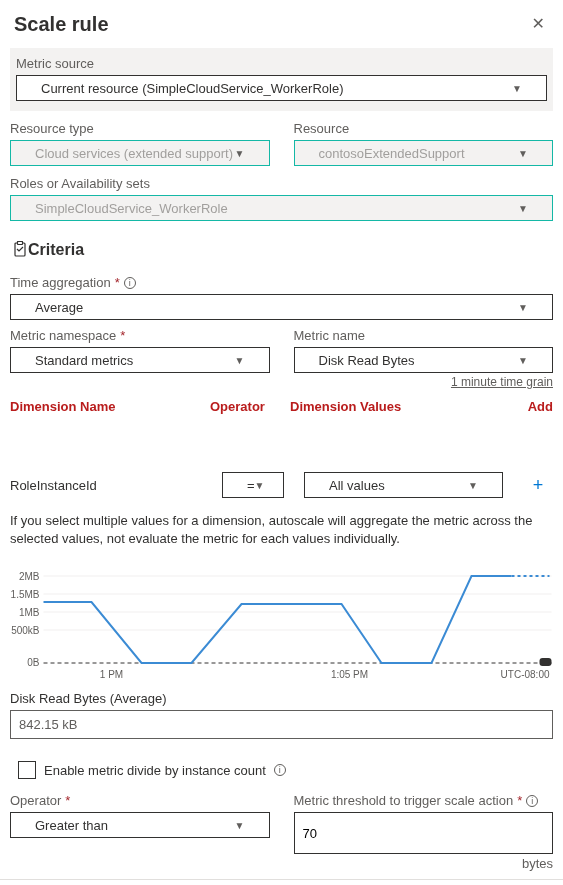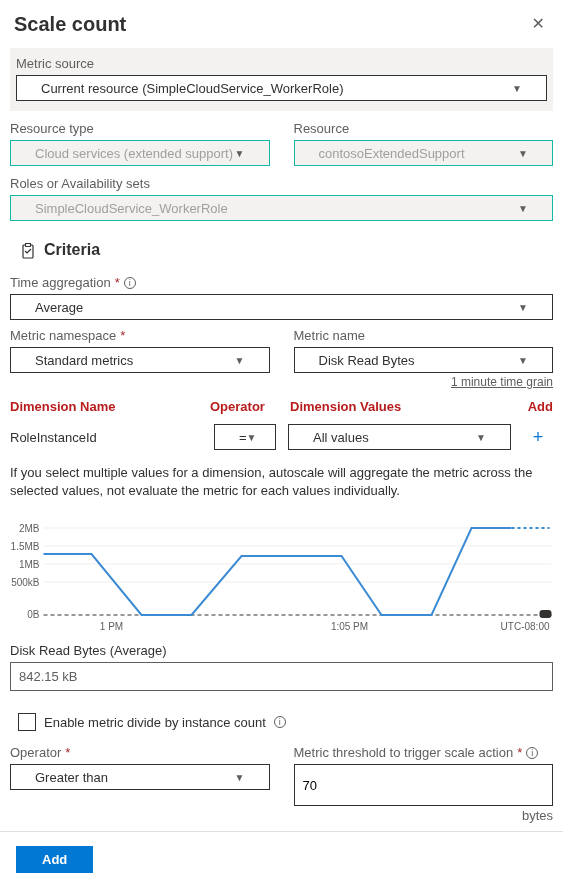--- a/index.html
+++ b/index.html
@@ -61,23 +61,23 @@
   background: #f3f2f1;
   color: #a19f9d;
   cursor: default;
 }
 .chev { font-size: 10px; color: #605e5c; }
 .row2 { display: flex; gap: 24px; padding: 0 10px; }
 .col { flex: 1; }
 .section { padding: 6px 10px 8px 10px; }
 .criteria-header {
   display: flex;
-  align-items: flex-end;
-  gap: 8px;
-  padding: 12px 10px 10px 20px;
+  align-items: flex-start;
+  gap: 0;
+  padding: 12px 10px 10px 12px;
 }
 .criteria-header h2 { font-size: 16px; font-weight: 600; }
 .clip-icon {
   width: 16px; height: 16px;
   display: inline-block;
 }
 .time-grain {
   text-align: right;
   font-size: 12px;
   color: #605e5c;
@@ -92,22 +92,23 @@
   padding: 6px 0 8px 0;
   color: #b91c1c;
 }
 .dim-head .c1 { width: 200px; }
 .dim-head .c2 { width: 80px; }
 .dim-head .c3 { flex: 1; }
 .dim-head .c4 { width: 40px; text-align: right; }
 .dim-row {
   display: flex;
   align-items: center;
-  gap: 12px;
+  gap: 20px;
   padding: 2px 0 10px 0;
+  margin-top: 48px;
 }
 .dim-row .c1 { width: 192px; color: #323130; }
 .dim-row .c2 { width: 62px; }
 .dim-row .c3 { flex: 1; }
 .dim-row .c4 { width: 30px; text-align: center; }
 .select.tiny { height: 26px; font-size: 13px; }
 .add-icon { color: #0078d4; font-size: 18px; cursor: pointer; font-weight: 300; }
 .help {
   font-size: 13px;
   color: #323130;
@@ -162,21 +163,21 @@
   font-size: 13px;
   font-weight: 600;
   cursor: pointer;
 }
 </style>
 </head>
 <body>
 
 <div class="panel">
   <div class="header">
-    <h1>Scale count</h1>
+    <h1>Scale rule</h1>
     <span class="close">✕</span>
   </div>
 
   <div class="section-gray">
     <div class="label">Metric source</div>
     <div class="select">
       <span>Current resource (SimpleCloudService_WorkerRole)</span>
       <span class="chev">▼</span>
     </div>
   </div>

